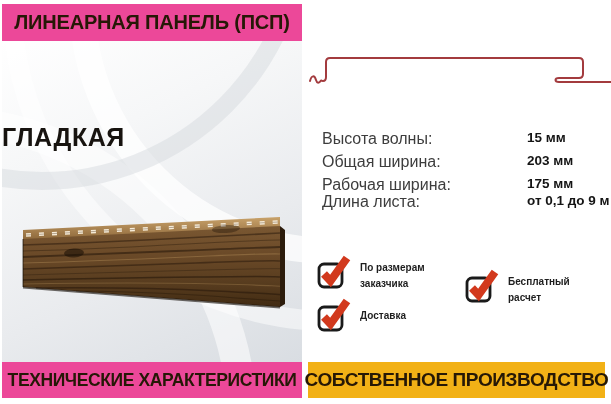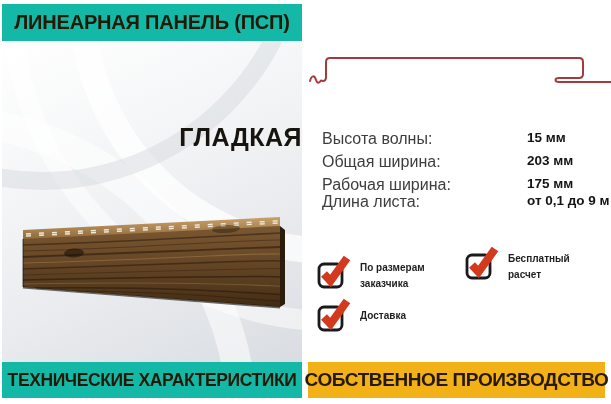--- a/index.html
+++ b/index.html
@@ -3,46 +3,46 @@
 <meta charset="utf-8">
 <style>
   html,body{margin:0;padding:0;background:#ffffff;}
   .stage{
     position:relative;width:611px;height:404px;background:#ffffff;overflow:hidden;
     font-family:"Liberation Sans",sans-serif;
   }
   
   .left-card{position:absolute;left:2px;top:4px;width:300px;height:394px;}
   .banner{
-    position:absolute;left:0;width:100%;background:#14b8a6;
+    position:absolute;left:0;width:100%;background:#ec4899;
     display:flex;align-items:center;justify-content:center;
     color:#261806;font-weight:bold;white-space:nowrap;
   }
   .banner-top{top:0;height:37px;font-size:20px;letter-spacing:-0.2px;}
   .banner-bottom-left{bottom:0;height:36px;font-size:17.5px;letter-spacing:-0.4px;}
   .card-body{
     position:absolute;left:0;top:37px;width:300px;height:321px;overflow:hidden;
     background:linear-gradient(155deg,#ffffff 0%,#f6f7f8 30%,#e9ebee 65%,#d9dde2 100%);
   }
   .swoosh{position:absolute;left:0;top:0;}
   .variant-title{
-    position:absolute;left:0;top:82px;width:100%;text-align:right;
+    position:absolute;left:0;top:82px;width:100%;text-align:left;
     font-size:25px;font-weight:bold;color:#17130f;letter-spacing:0.5px;
   }
   .panel-img{position:absolute;left:14px;top:168px;}
   
   .right-col{position:absolute;left:308px;top:0;width:303px;height:404px;}
   .profile-svg{position:absolute;left:0;top:45px;}
   .spec-row{position:absolute;left:14px;width:284px;height:18px;}
   .spec-label{font-size:16px;color:#3d3d3d;}
   .spec-value{position:absolute;left:205px;top:0;font-size:13.5px;font-weight:bold;color:#141414;white-space:nowrap;}
   .spec-0{top:130px;}.spec-1{top:153px;}.spec-2{top:176px;}.spec-3{top:193px;}
   .feature{position:absolute;display:flex;align-items:flex-start;}
   .feature-0{left:8px;top:254px;}
-  .feature-1{left:156px;top:245px;justify-content:flex-end;}
+  .feature-1{left:156px;top:268px;justify-content:flex-end;}
   .feature-2{left:8px;top:297px;}
   .checkwrap{width:38px;height:36px;flex:0 0 38px;}
   .feature-label{
     font-size:10px;line-height:15.5px;font-weight:bold;color:#1e1e1e;
     white-space:pre-line;padding-top:6px;padding-left:6px;
   }
   .feature-2 .feature-label{padding-top:11px;}
   .banner-bottom-right{
     position:absolute;left:0;top:362px;width:297px;height:36px;background:#f2b116;
     display:flex;align-items:center;justify-content:center;

